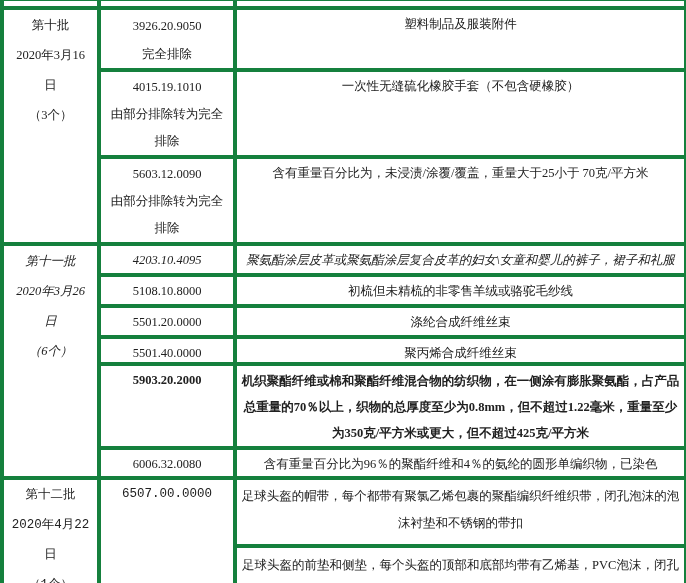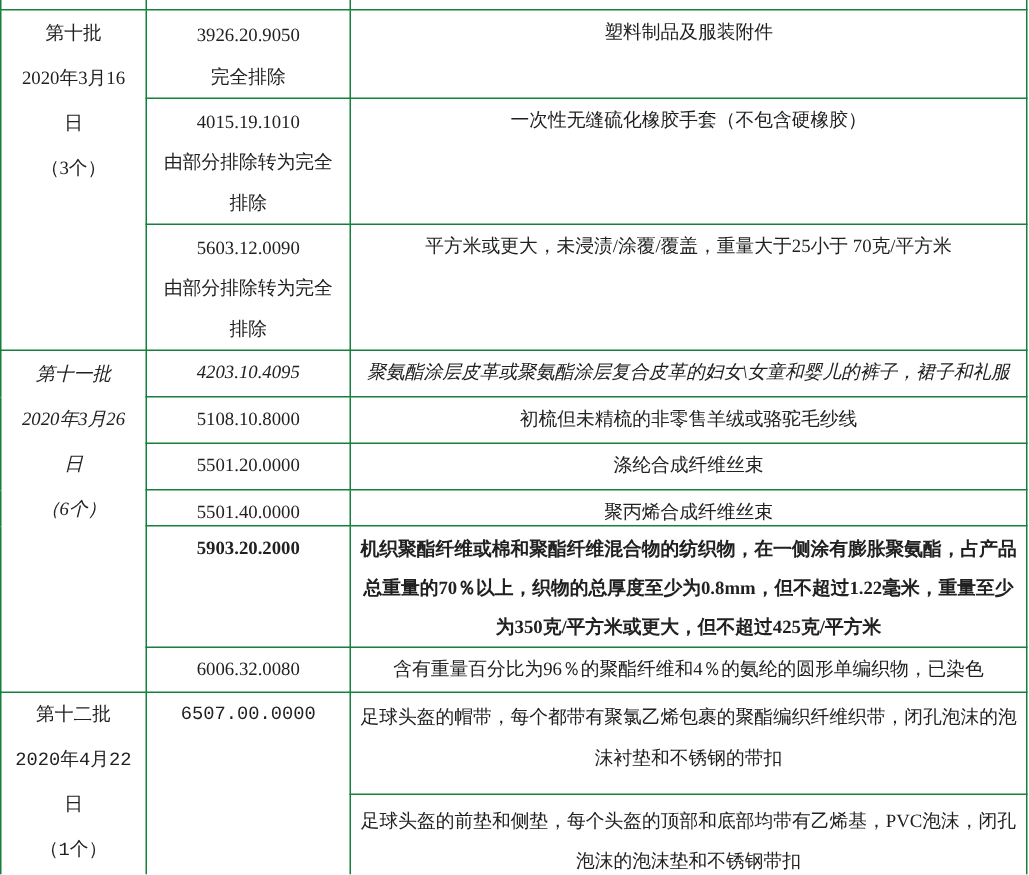--- a/index.html
+++ b/index.html
@@ -12,21 +12,21 @@
     color:#212121;
     font-size:12.5px;
   }
   table.doc{
     border-collapse:collapse;
     table-layout:fixed;
     width:684px;
     margin:-3px 0 0 0;
   }
   td{
-    border:1px solid #15803d;
+    border:4px solid #15803d;
     vertical-align:top;
     padding:0;
     overflow:hidden;
     word-break:break-all;
     margin-top:46px;
   }
   
   .c1{text-align:center;padding:0 2px;}
   .c2{text-align:center;padding:0 6px;}
   .c3{text-align:center;padding-left:4px;padding-right:4px;}
@@ -82,21 +82,21 @@
         <div>4015.19.1010</div>
         <div>由部分排除转为完全排除</div>
       </td>
       <td class="c3 sl">一次性无缝硫化橡胶手套（不包含硬橡胶）</td>
     </tr>
     <tr class="rC">
       <td class="c2 codeW">
         <div>5603.12.0090</div>
         <div>由部分排除转为完全排除</div>
       </td>
-      <td class="c3 sl">平方米或更大，未浸渍/涂覆/覆盖，重量大于25小于 70克/平方米</td>
+      <td class="c3 sl">含有重量百分比为，未浸渍/涂覆/覆盖，重量大于25小于 70克/平方米</td>
     </tr>
 
     <tr class="r31">
       <td class="c1 batch" rowspan="6">
         <div>第十一批</div>
         <div>2020年3月26</div>
         <div>日</div>
         <div>（6个）</div>
       </td>
       <td class="c2 sl">4203.10.4095</td>

